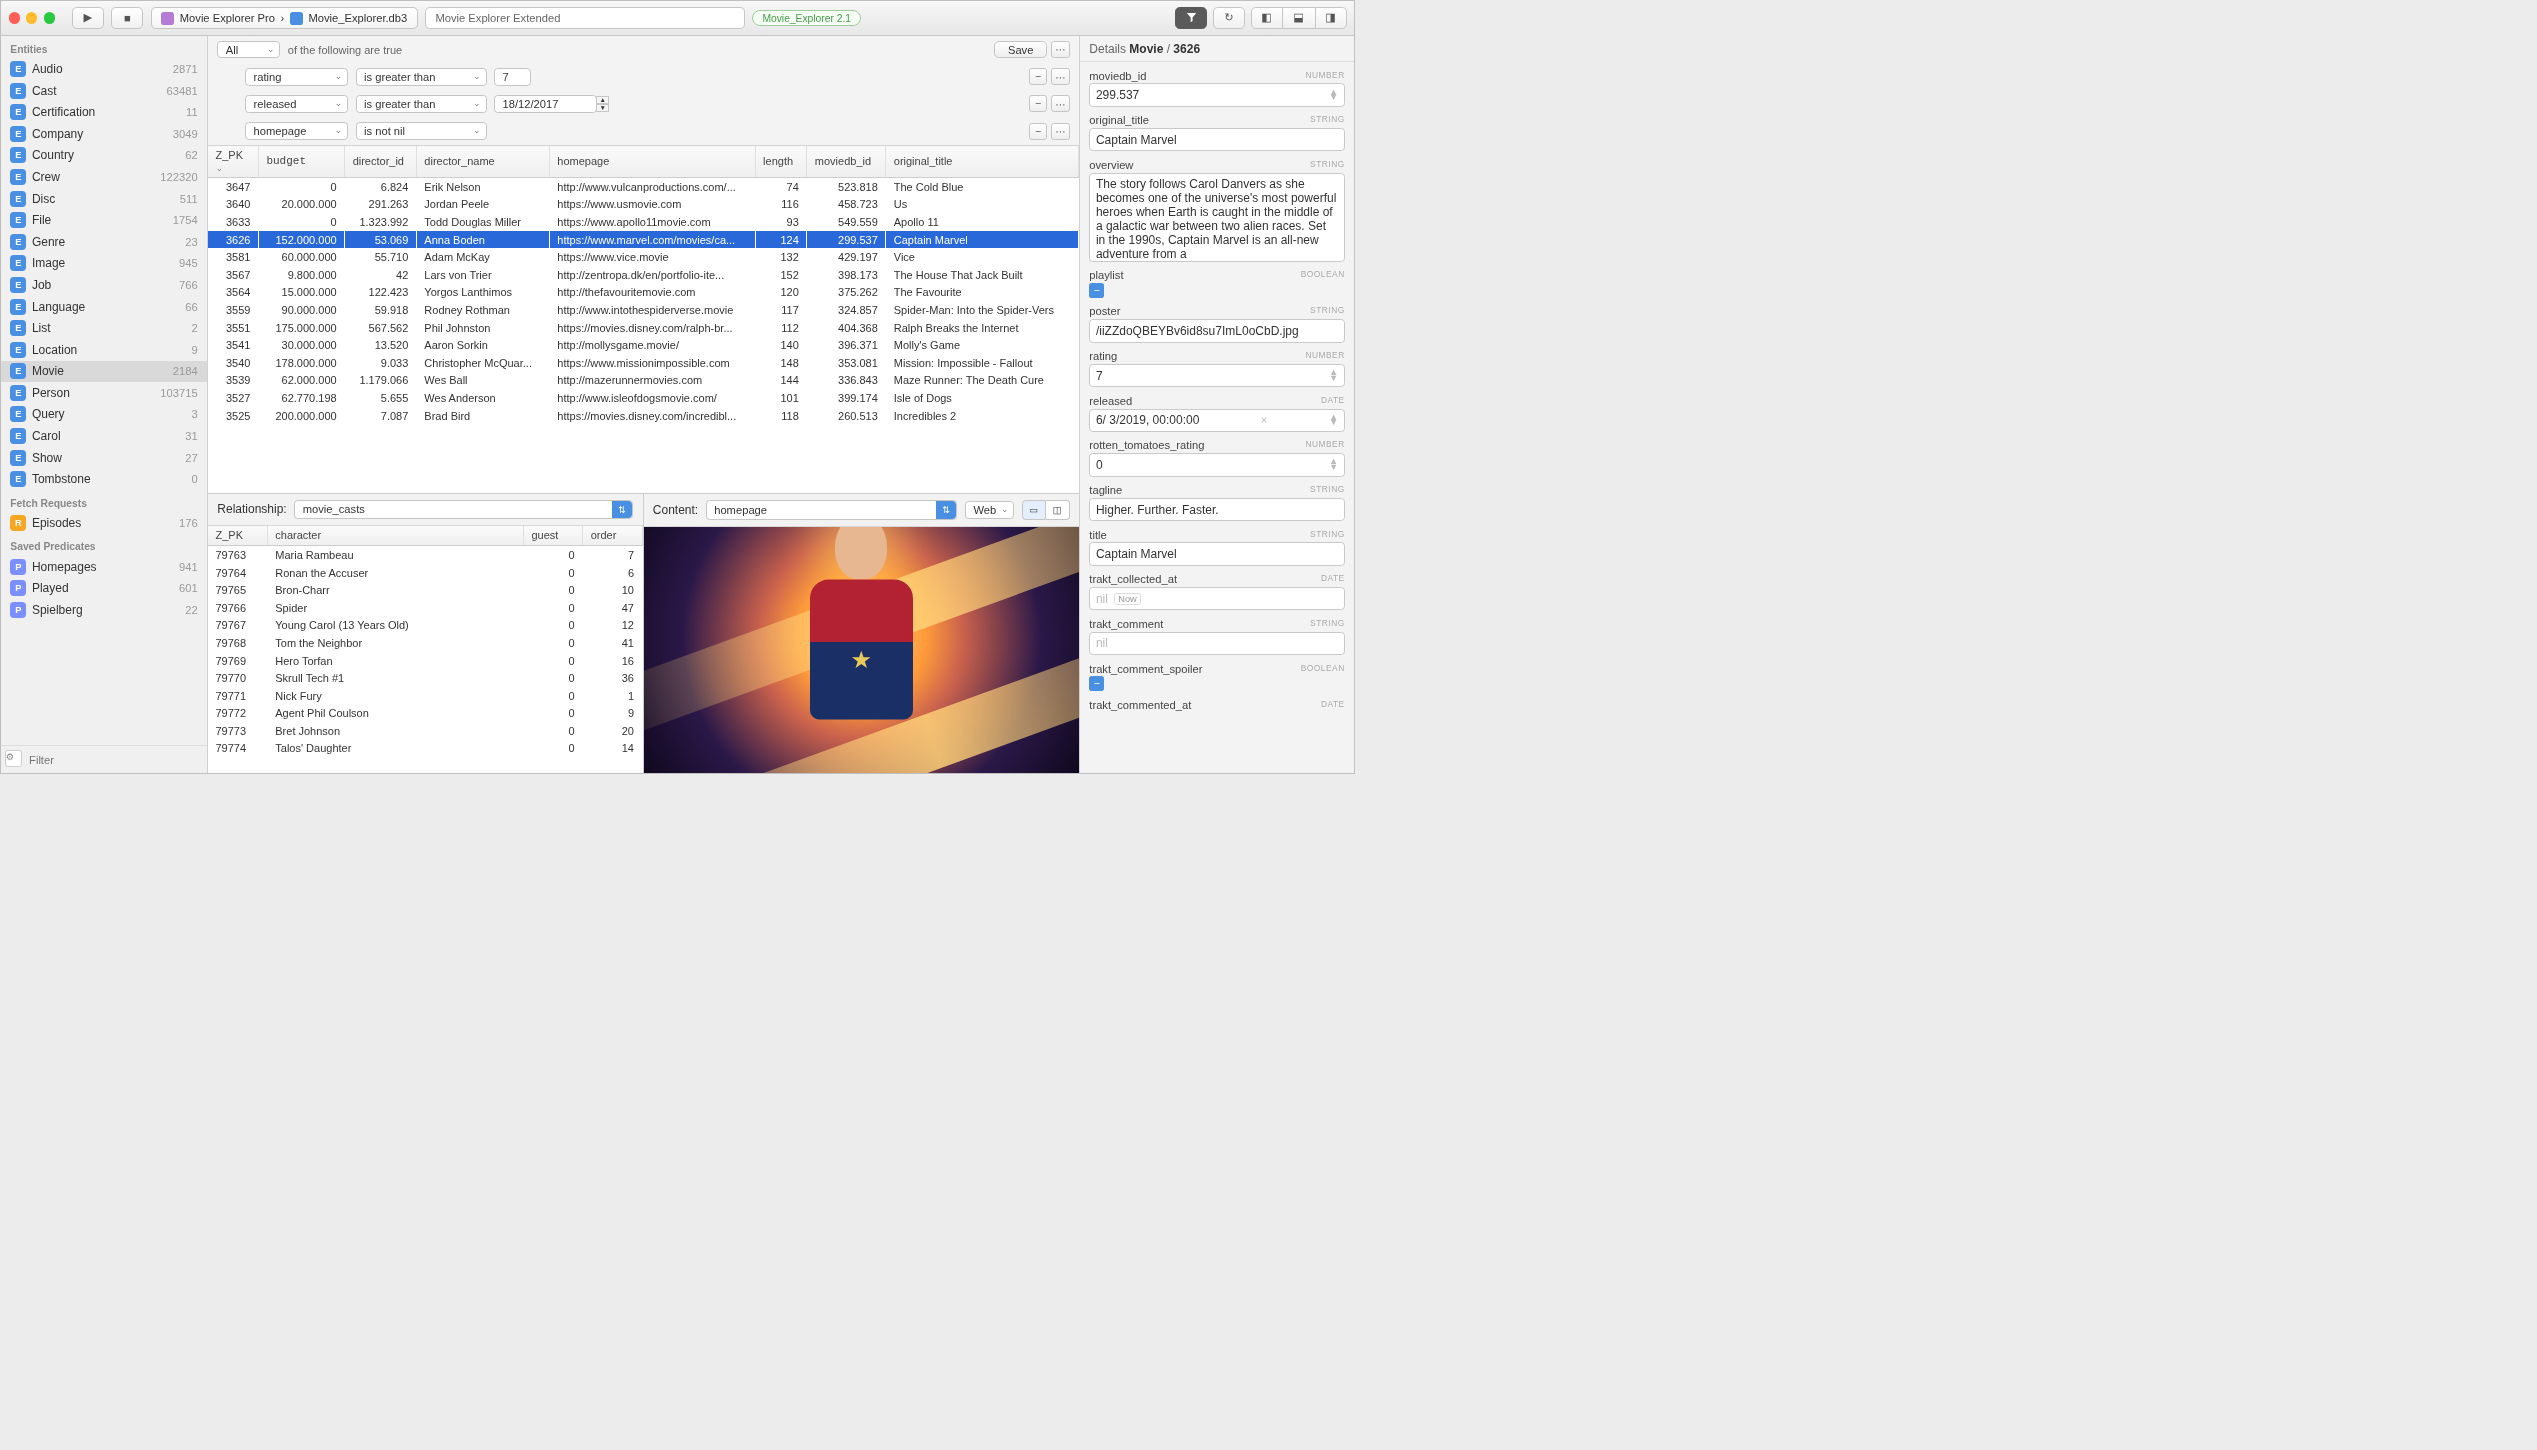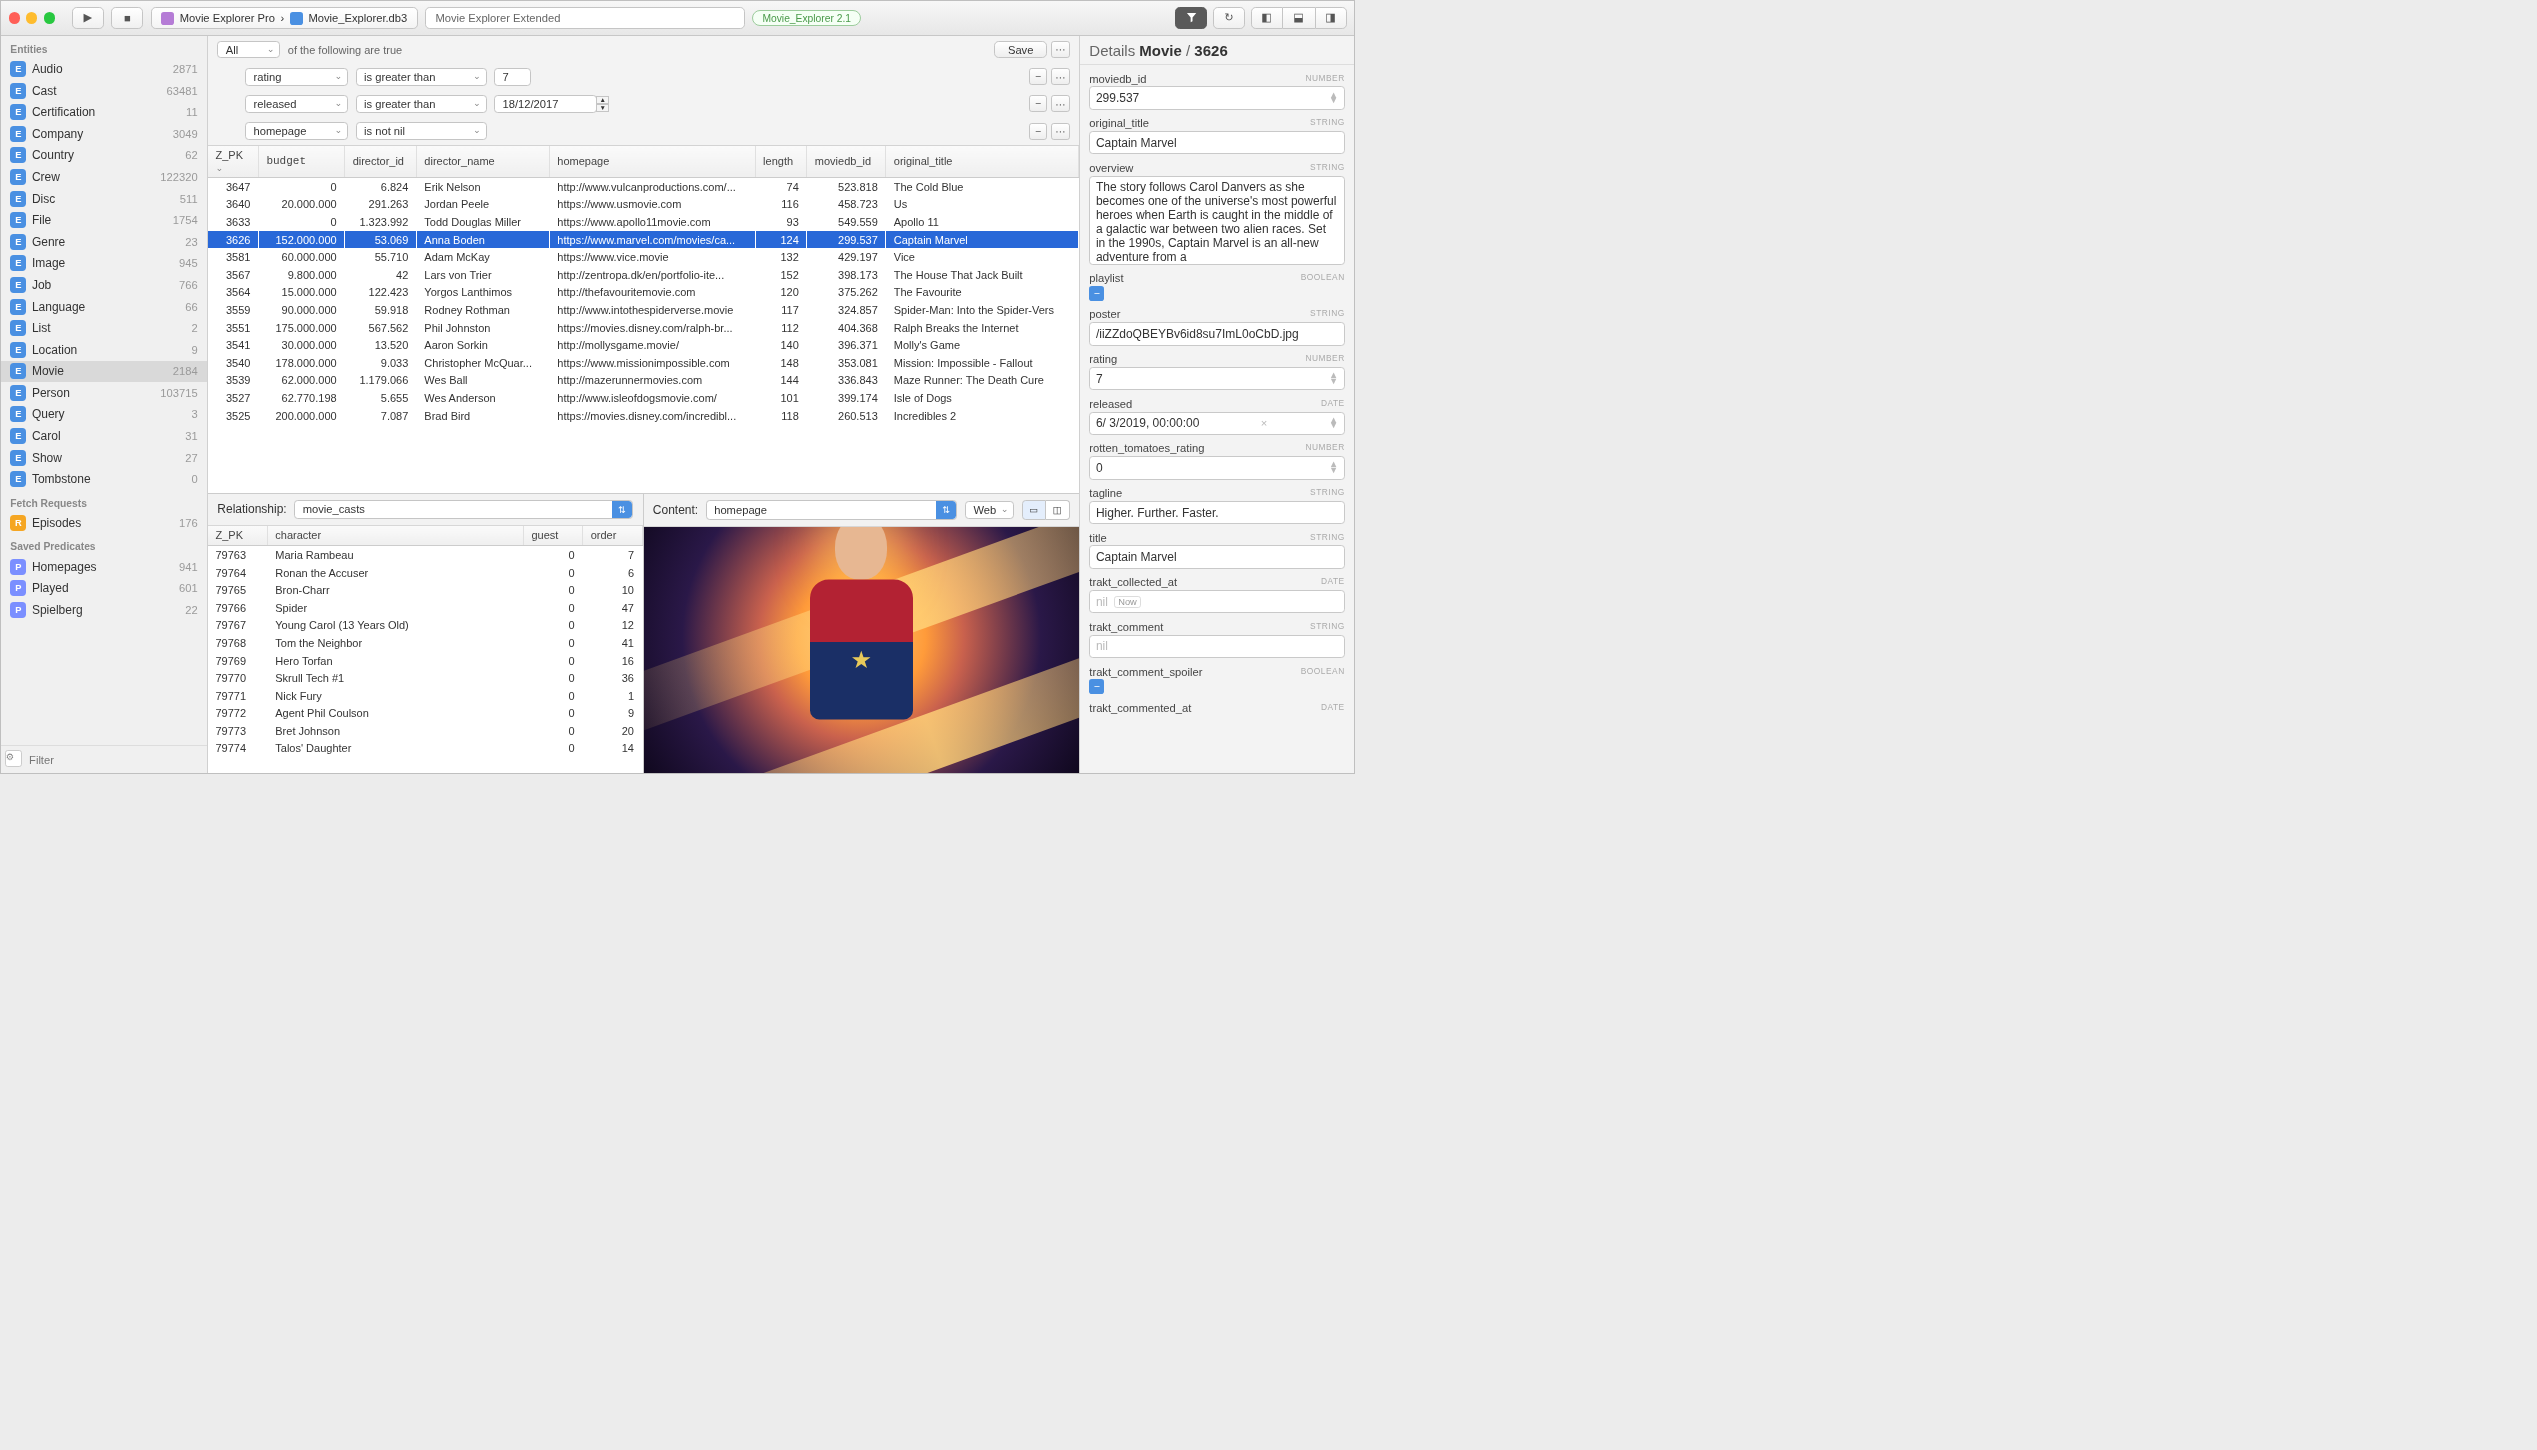--- a/index.html
+++ b/index.html
@@ -76,21 +76,21 @@
 .beam{position:absolute;background:linear-gradient(90deg,rgba(255,210,120,0) 0%, rgba(255,210,120,.85) 50%, rgba(255,210,120,0) 100%);}
 .beam.b1{width:653px;height:56px;transform:rotate(-20deg);left:-56px;top:47px;}
 .beam.b2{width:653px;height:56px;transform:rotate(-20deg);left:-37px;top:186px;}
 .seg-btn{width:24px;height:20.5px;border:0.9px solid #c5c5c5;display:inline-flex;align-items:center;justify-content:center;font-size:9.3px;background:#fff;}
 .seg-btn.first{border-radius:3.7px 0 0 3.7px;}
 .seg-btn.last{border-radius:0 3.7px 3.7px 0;border-left:none;}
 .seg-btn.active{background:#e4eefc;}
 
 
 .details{width:275px;border-left:0.9px solid #d0d0d0;background:#f3f3f3;overflow:auto;padding-bottom:9.3px;}
-.details-head{padding:5.6px 9.3px;color:#666;font-size:15px;border-bottom:0.9px solid #ddd;}
+.details-head{padding:5.6px 9.3px;color:#666;font-size:12px;border-bottom:0.9px solid #ddd;}
 .details-head b{color:#333;}
 .field{padding:3.7px 9.3px 0;}
 .field-label{display:flex;justify-content:space-between;font-size:11.2px;color:#444;padding:3.7px 0 1.9px;}
 .field-type{font-size:8.4px;color:#aaa;letter-spacing:0.5px;}
 .field-input{width:100%;border:0.9px solid #c9c9c9;border-radius:3.7px;background:#fff;padding:3.7px 5.6px;font-size:12px;display:flex;align-items:center;}
 .field-input.textarea{height:89px;align-items:flex-start;overflow:hidden;}
 .field-input .step{margin-left:auto;color:#bbb;font-size:9.3px;display:flex;flex-direction:column;line-height:5.6px;}
 .field-input .clear{margin-left:auto;color:#bbb;font-size:11.2px;}
 .field-input .now{margin-left:5.6px;font-size:9.3px;color:#999;border:0.9px solid #ddd;padding:0 3.7px;border-radius:2.8px;}
 .bool-box{width:15px;height:15px;background:#4a90e2;border-radius:2.8px;color:#fff;font-size:10.3px;display:flex;align-items:center;justify-content:center;}

